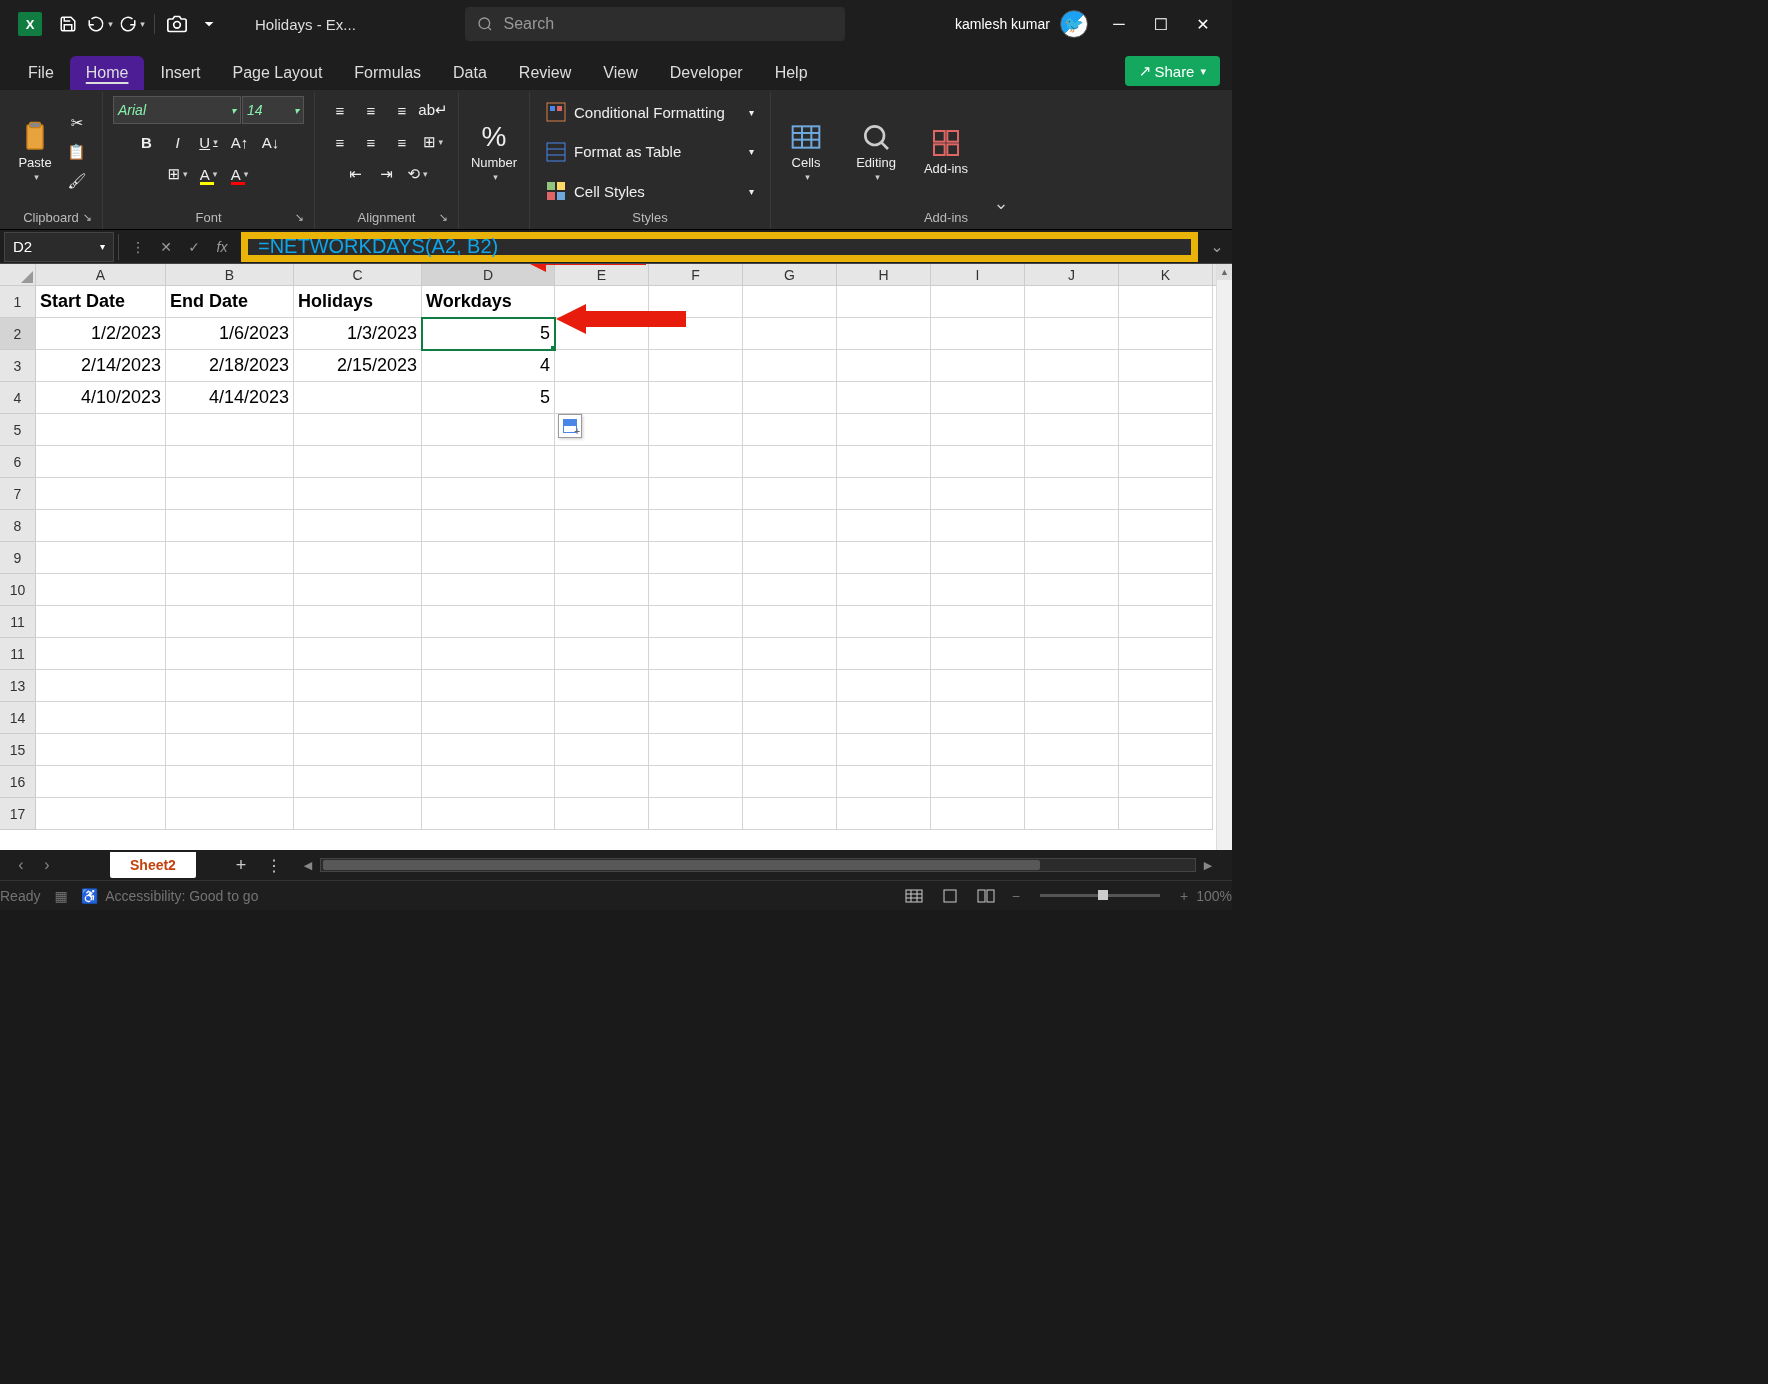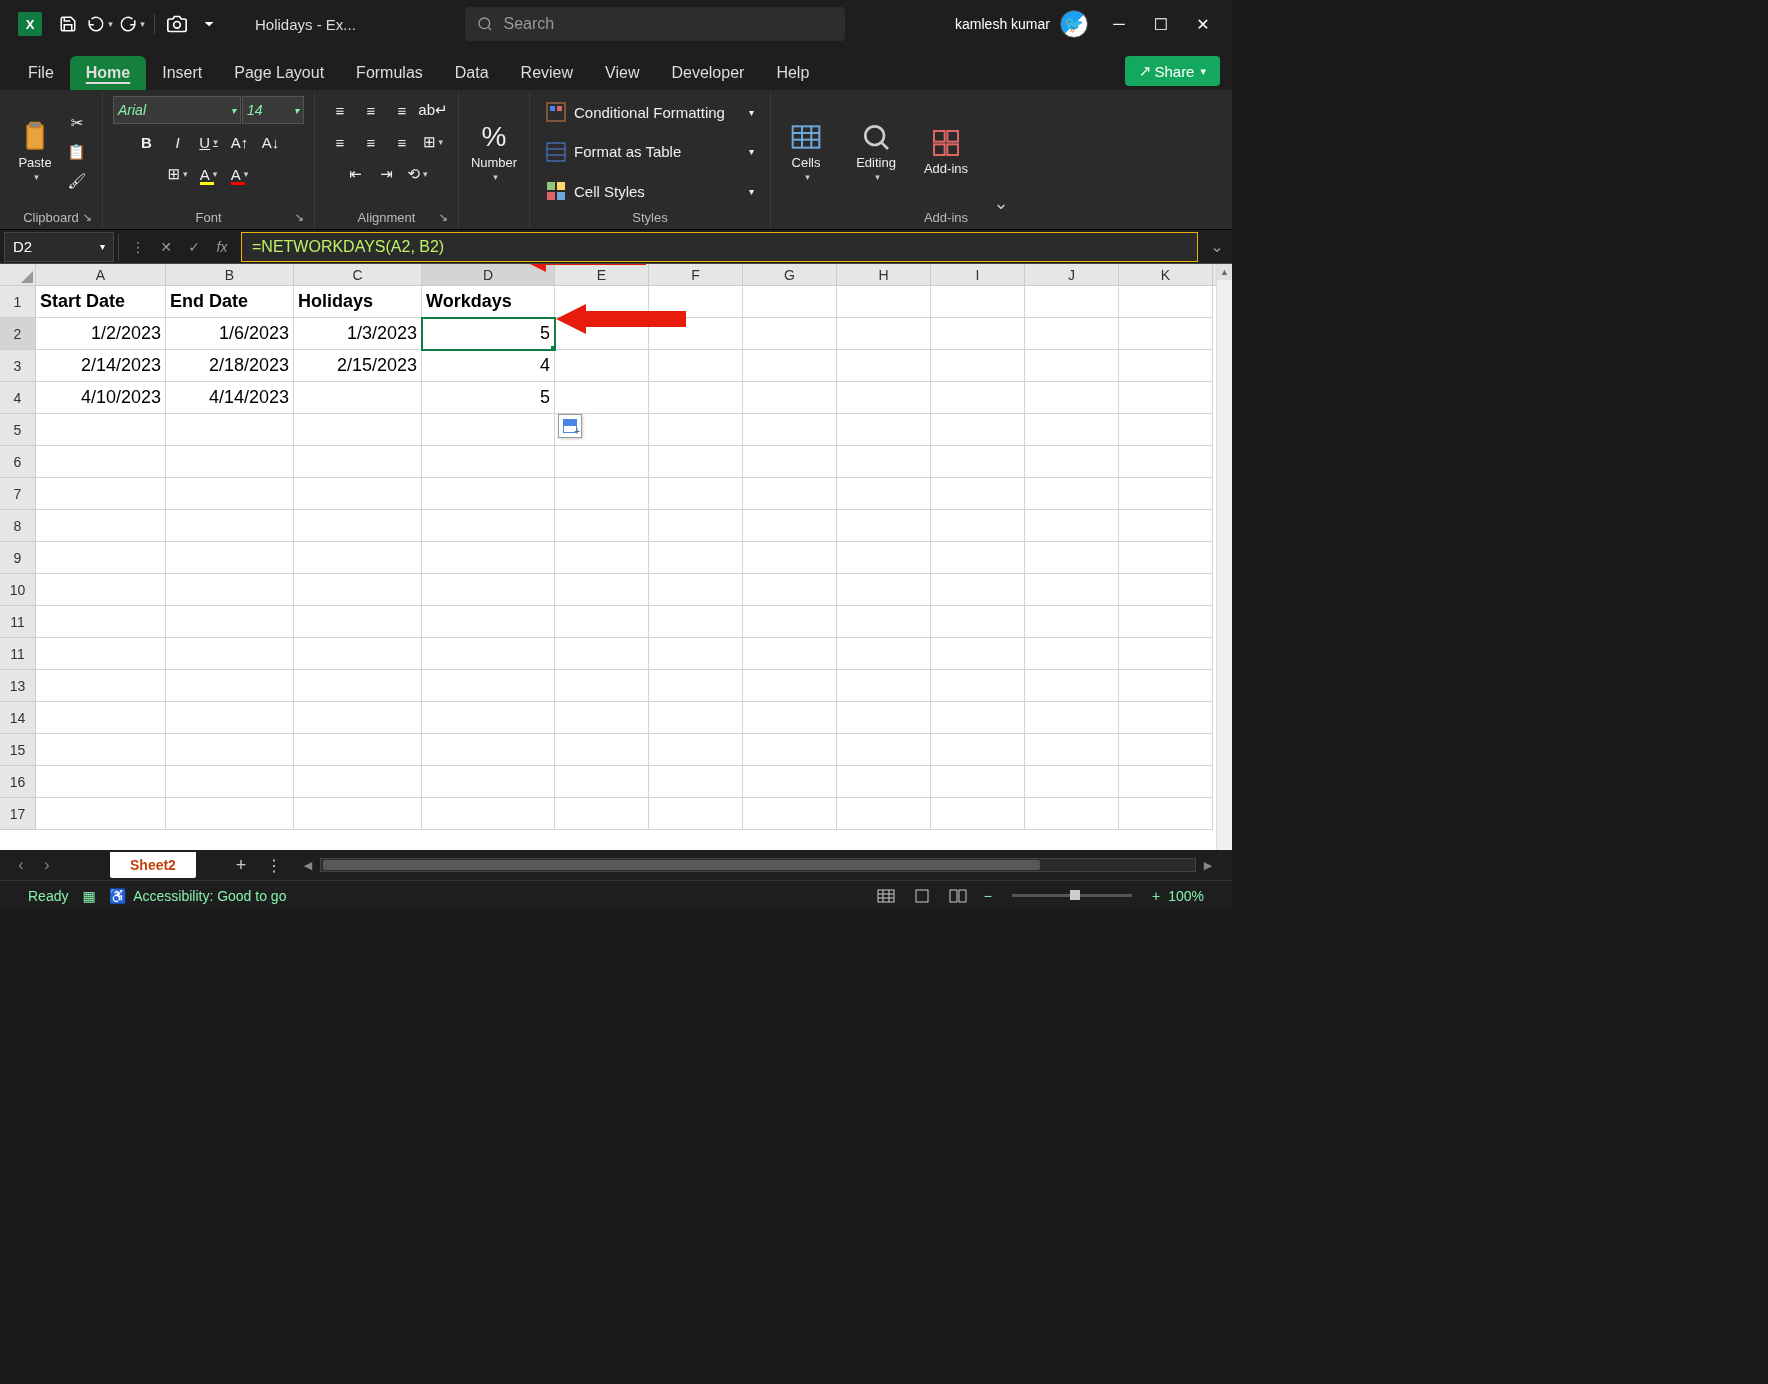--- a/index.html
+++ b/index.html
@@ -13,21 +13,21 @@
 .titlebar .doc-title { margin-left: 30px; font-size: 15px; color: #ddd; }
 .titlebar .search-box { margin-left: auto; margin-right: auto; width: 380px; height: 34px; background: #2d2d2d; border-radius: 4px; display: flex; align-items: center; padding: 0 12px; color: #999; }
 .titlebar .search-box svg { margin-right: 10px; }
 .titlebar .user { display: flex; align-items: center; color: #fff; font-size: 14px; margin-right: 10px; }
 .titlebar .user-avatar { width: 28px; height: 28px; border-radius: 50%; background: linear-gradient(135deg, #1da1f2 50%, #fff 50%); margin-left: 10px; border: 1px solid #555; display:flex; align-items:center; justify-content:center; font-size:16px;}
 .titlebar .win-btn { width: 42px; height: 42px; display: flex; align-items: center; justify-content: center; color: #fff; }
 
 
 .tabs { height: 42px; background: #1e1e1e; display: flex; align-items: flex-end; padding: 0 12px; }
 .tabs .tab { padding: 8px 16px; color: #ddd; font-size: 16px; cursor: pointer; border-radius: 6px 6px 0 0; }
-.tabs .tab.active { background: #15803d; font-weight: 700; text-decoration: underline; text-decoration-thickness: 2px; text-underline-offset: 4px; }
+.tabs .tab.active { background: #4c1d95; font-weight: 400; text-decoration: underline; text-decoration-thickness: 2px; text-underline-offset: 4px; }
 .tabs .share-btn { margin-left: auto; background: #14a85f; color: #fff; padding: 6px 14px; border-radius: 4px; font-size: 15px; display: flex; align-items: center; margin-bottom: 4px;}
 .tabs .share-btn::before { content: "↗ "; margin-right: 3px;}
 .tabs .share-btn::after { content: " ▾"; font-size: 11px; margin-left: 6px;}
 
 
 .ribbon { height: 140px; background: #2b2b2b; display: flex; border-bottom: 1px solid #000; padding-top: 2px;}
 .ribbon-group { border-right: 1px solid #3a3a3a; padding: 4px 10px 2px 10px; display: flex; flex-direction: column; justify-content: space-between; align-items: center; }
 .ribbon-group .group-content { flex: 1; display: flex; align-items: center; gap: 2px; }
 .ribbon-group .group-label { color: #bbb; font-size: 13px; height: 20px; display:flex; align-items:center; gap:30px; width:100%; justify-content:center; position:relative;}
 .ribbon-group .group-label .launcher { position:absolute; right:0; font-size:11px;}
@@ -50,21 +50,21 @@
 .style-item { display:flex; align-items:center; color:#eee; font-size:15px; padding: 3px 6px; width: 220px; cursor:pointer; height:32px;}
 .style-item svg, .style-item .icon-box { margin-right:8px; }
 .style-item::after { content:"▾"; font-size:10px; margin-left:auto;}
 
 
 .formula-bar { height: 34px; background: #1e1e1e; display: flex; align-items: center; border-bottom: 1px solid #444; }
 .name-box { width: 110px; height: 30px; background: #2b2b2b; color: #fff; display: flex; align-items: center; justify-content: space-between; padding: 0 8px; margin: 0 4px; font-size: 15px; border:1px solid #444;}
 .name-box::after { content:"▾"; font-size:10px;}
 .fx-btns { display: flex; gap: 2px; padding: 0 6px; border-left:1px solid #444;}
 .fx-btn { width: 26px; height: 26px; color: #999; display:flex;align-items:center;justify-content:center; font-size:14px;}
-.fx-input { flex: 1; height: 30px; background: #2b2b2b; color: #bef264; padding: 0 10px; font-size: 16px; display:flex; align-items:center; border:1px solid #eab308; margin-right:4px;}
+.fx-input { flex: 1; height: 30px; background: #2b2b2b; color: #0ea5e9; padding: 0 10px; font-size: 20px; display:flex; align-items:center; border:7px solid #eab308; margin-right:4px;}
 .fx-expand { width:30px; color:#999; display:flex; align-items:center; justify-content:center;}
 
 
 .grid-area { position: relative; background: #fff; height: 586px; overflow: hidden; }
 .corner { position:absolute; left:0; top:0; width:36px; height:22px; background:#e6e6e6; border-right:1px solid #ccc; border-bottom:1px solid #ccc; display:flex; align-items:flex-end; justify-content:flex-end;}
 .corner::after { content:""; border:6px solid transparent; border-right-color:#999; border-bottom-color:#999; margin:2px;}
 .col-headers { position:absolute; left:36px; top:0; right:16px; height:22px; display:flex; background:#e6e6e6; border-bottom:1px solid #ccc;}
 .col-h { border-right:1px solid #ccc; display:flex; align-items:center; justify-content:center; font-size:14px; color:#333;}
 .col-h.sel { background:#d4d4d4; }
 .row-headers { position:absolute; left:0; top:22px; width:36px; bottom:0;}
@@ -95,21 +95,21 @@
 .sheet-nav { width: 26px; height: 26px; display:flex; align-items:center; justify-content:center; color:#888;}
 .sheet-tab { background:#fff; color:#c2410c; padding: 5px 20px; font-size:14px; border-radius: 0 0 2px 2px; margin-left:50px; font-weight:600;}
 .sheet-add { width:30px; height:26px; display:flex; align-items:center; justify-content:center; color:#ccc; font-size:18px; margin-left:30px;}
 .sheet-more { margin-left:auto; color:#ccc; padding:0 10px;}
 .hscroll-area { flex:1; display:flex; align-items:center; padding:0 8px;}
 .hscroll-track { flex:1; height:14px; background:#2b2b2b; border:1px solid #444; margin:0 4px; position:relative;}
 .hscroll-thumb { position:absolute; left:2px; width:82%; top:1px; bottom:1px; background:#585858; border-radius:2px;}
 .hscroll-btn { width:16px; color:#888; font-size:11px; text-align:center;}
 
 
-.status-bar { height: 30px; background: #1e1e1e; display: flex; align-items: center; padding: 0 28px; color: #86efac; font-size: 14px; border-top:1px solid #333;}
+.status-bar { height: 30px; background: #1e1e1e; display: flex; align-items: center; padding: 0 0; color: #737373; font-size: 14px; border-top:1px solid #333;}
 .status-bar .spacer { flex:1; }
 .status-bar .view-btn { width:34px; height:26px; display:flex; align-items:center; justify-content:center; margin:0 1px;}
 .status-bar .view-btn svg { stroke: #ccc; fill:none;}
 .zoom-slider { width:120px; height:3px; background:#555; margin:0 12px; position:relative;}
 .zoom-slider .thumb { position:absolute; left:48%; top:-4px; width:10px; height:10px; background:#ccc; }
 
 
 .w-a { width: 130px; } .w-b { width: 128px; } .w-c { width: 128px; } .w-d { width: 133px; }
 .w-e { width: 94px; } .w-rest { width: 94px; }
 </style>

